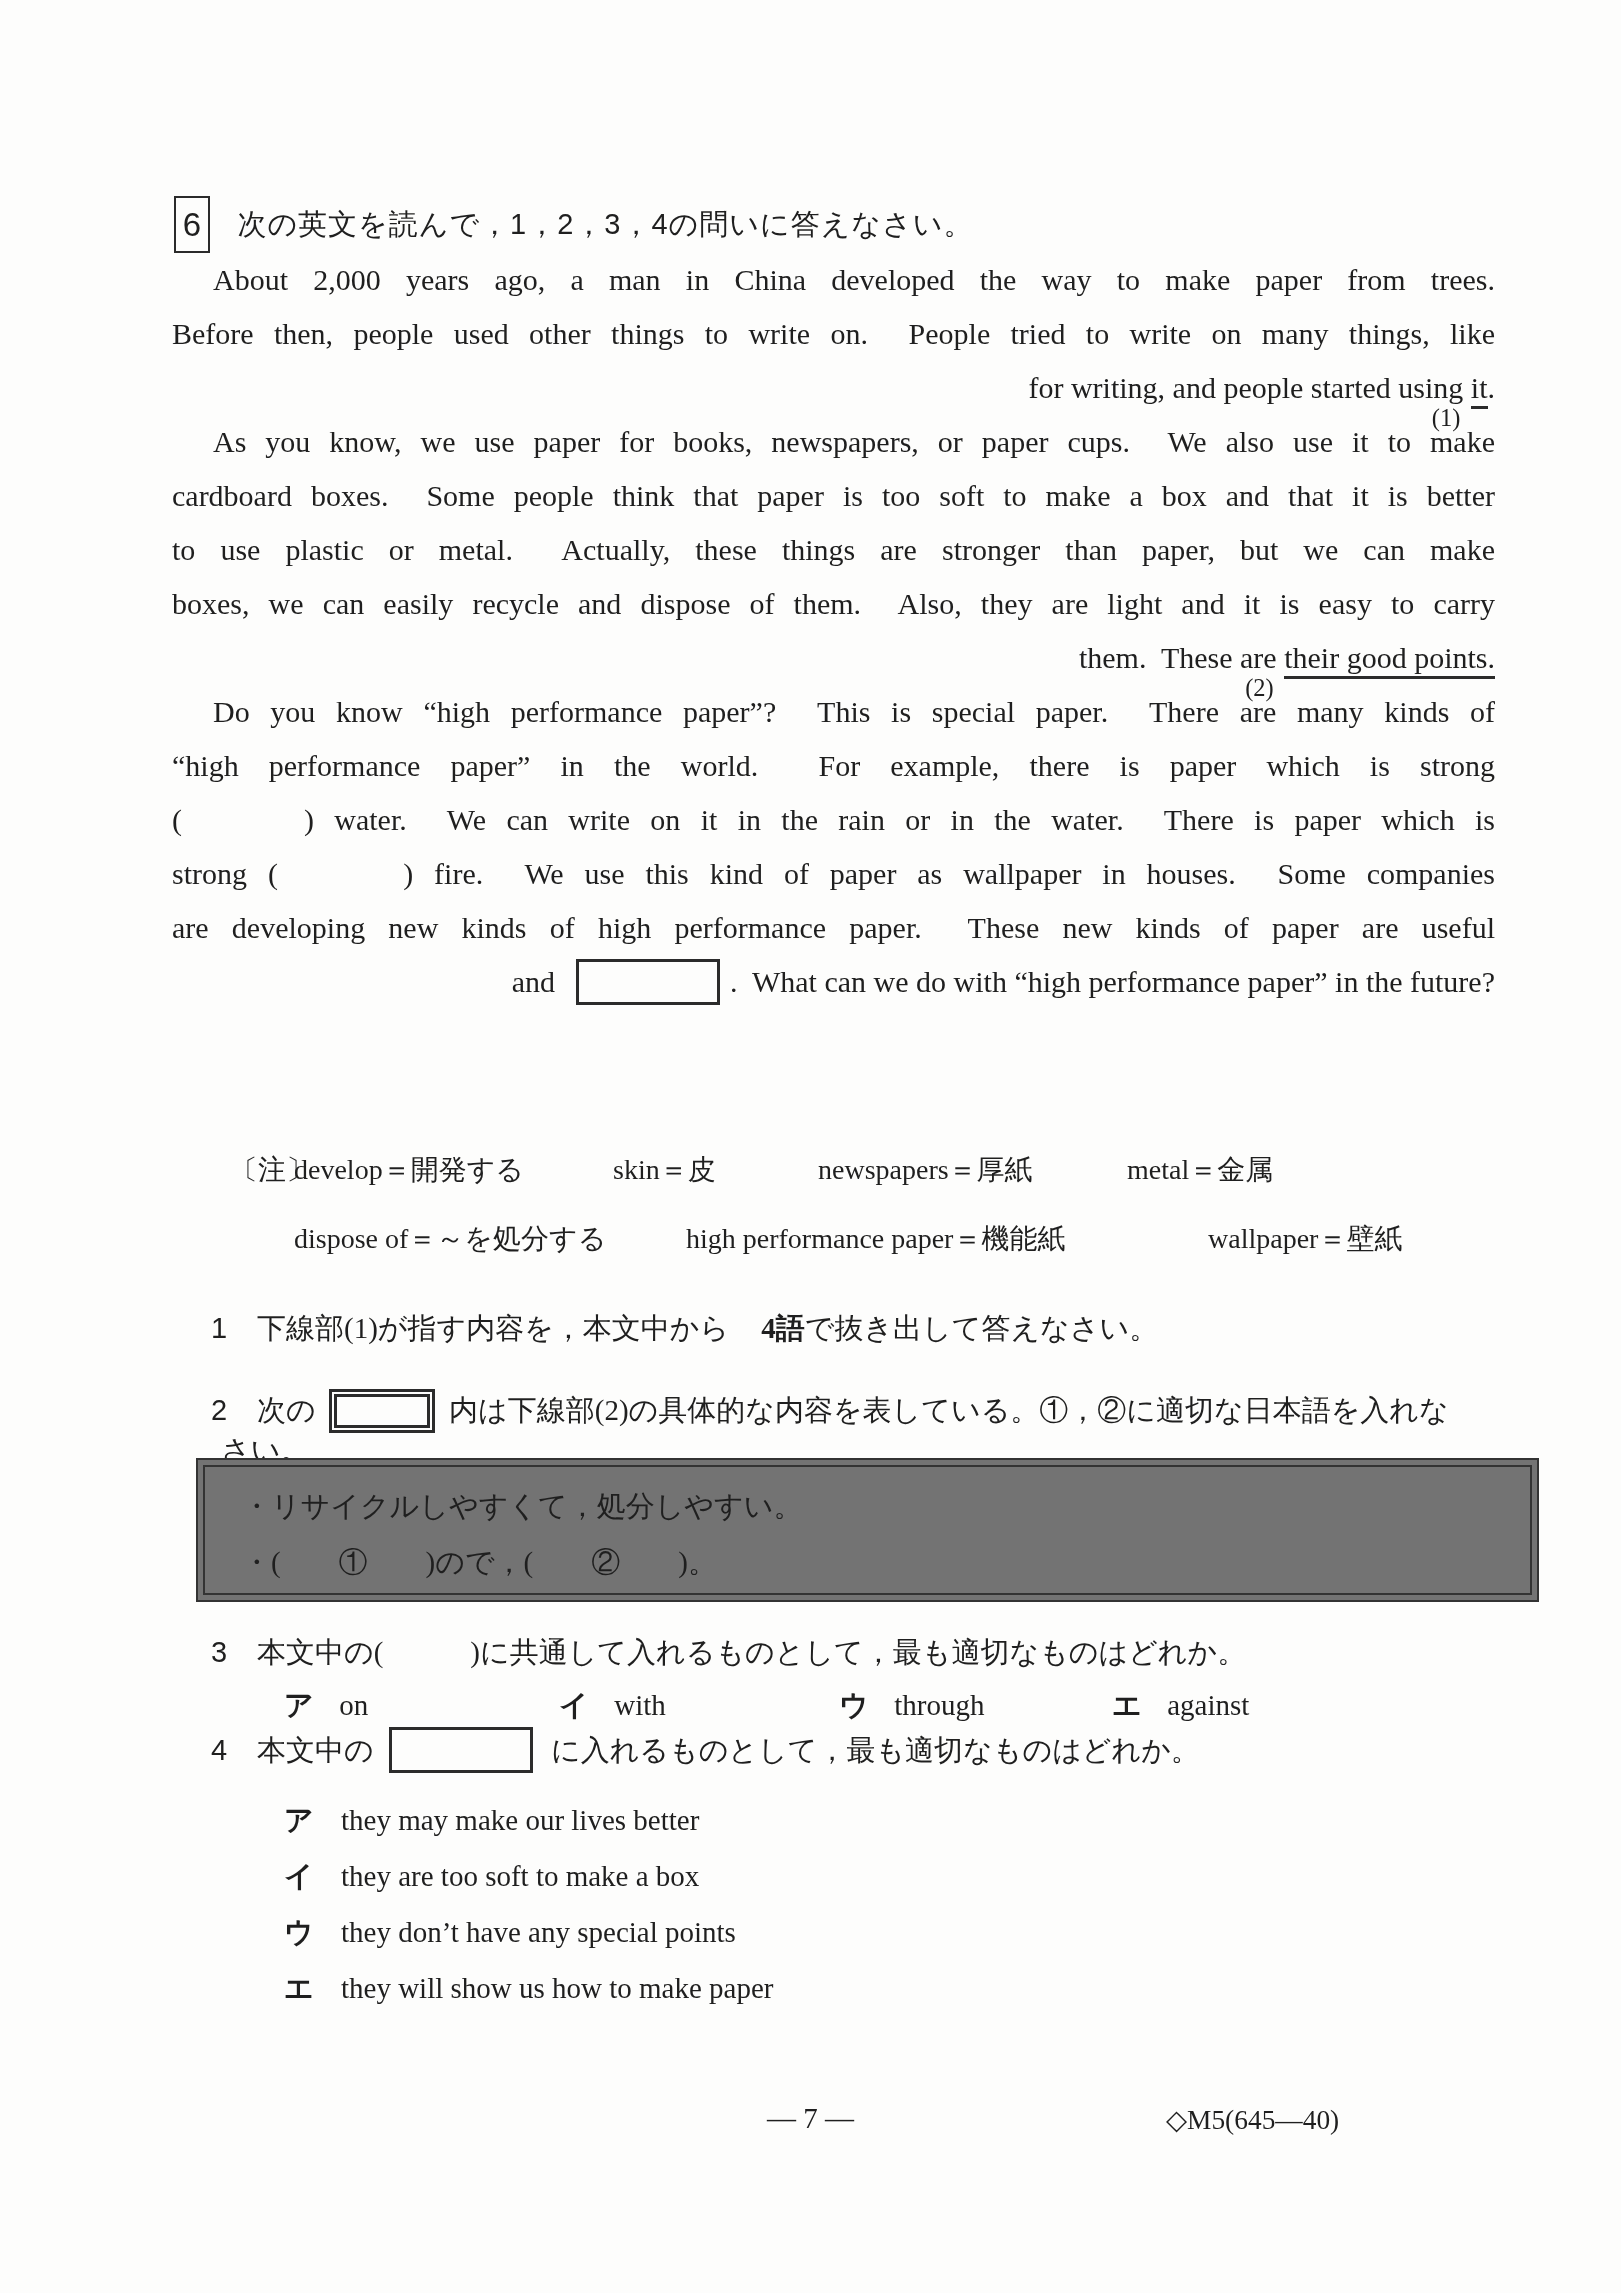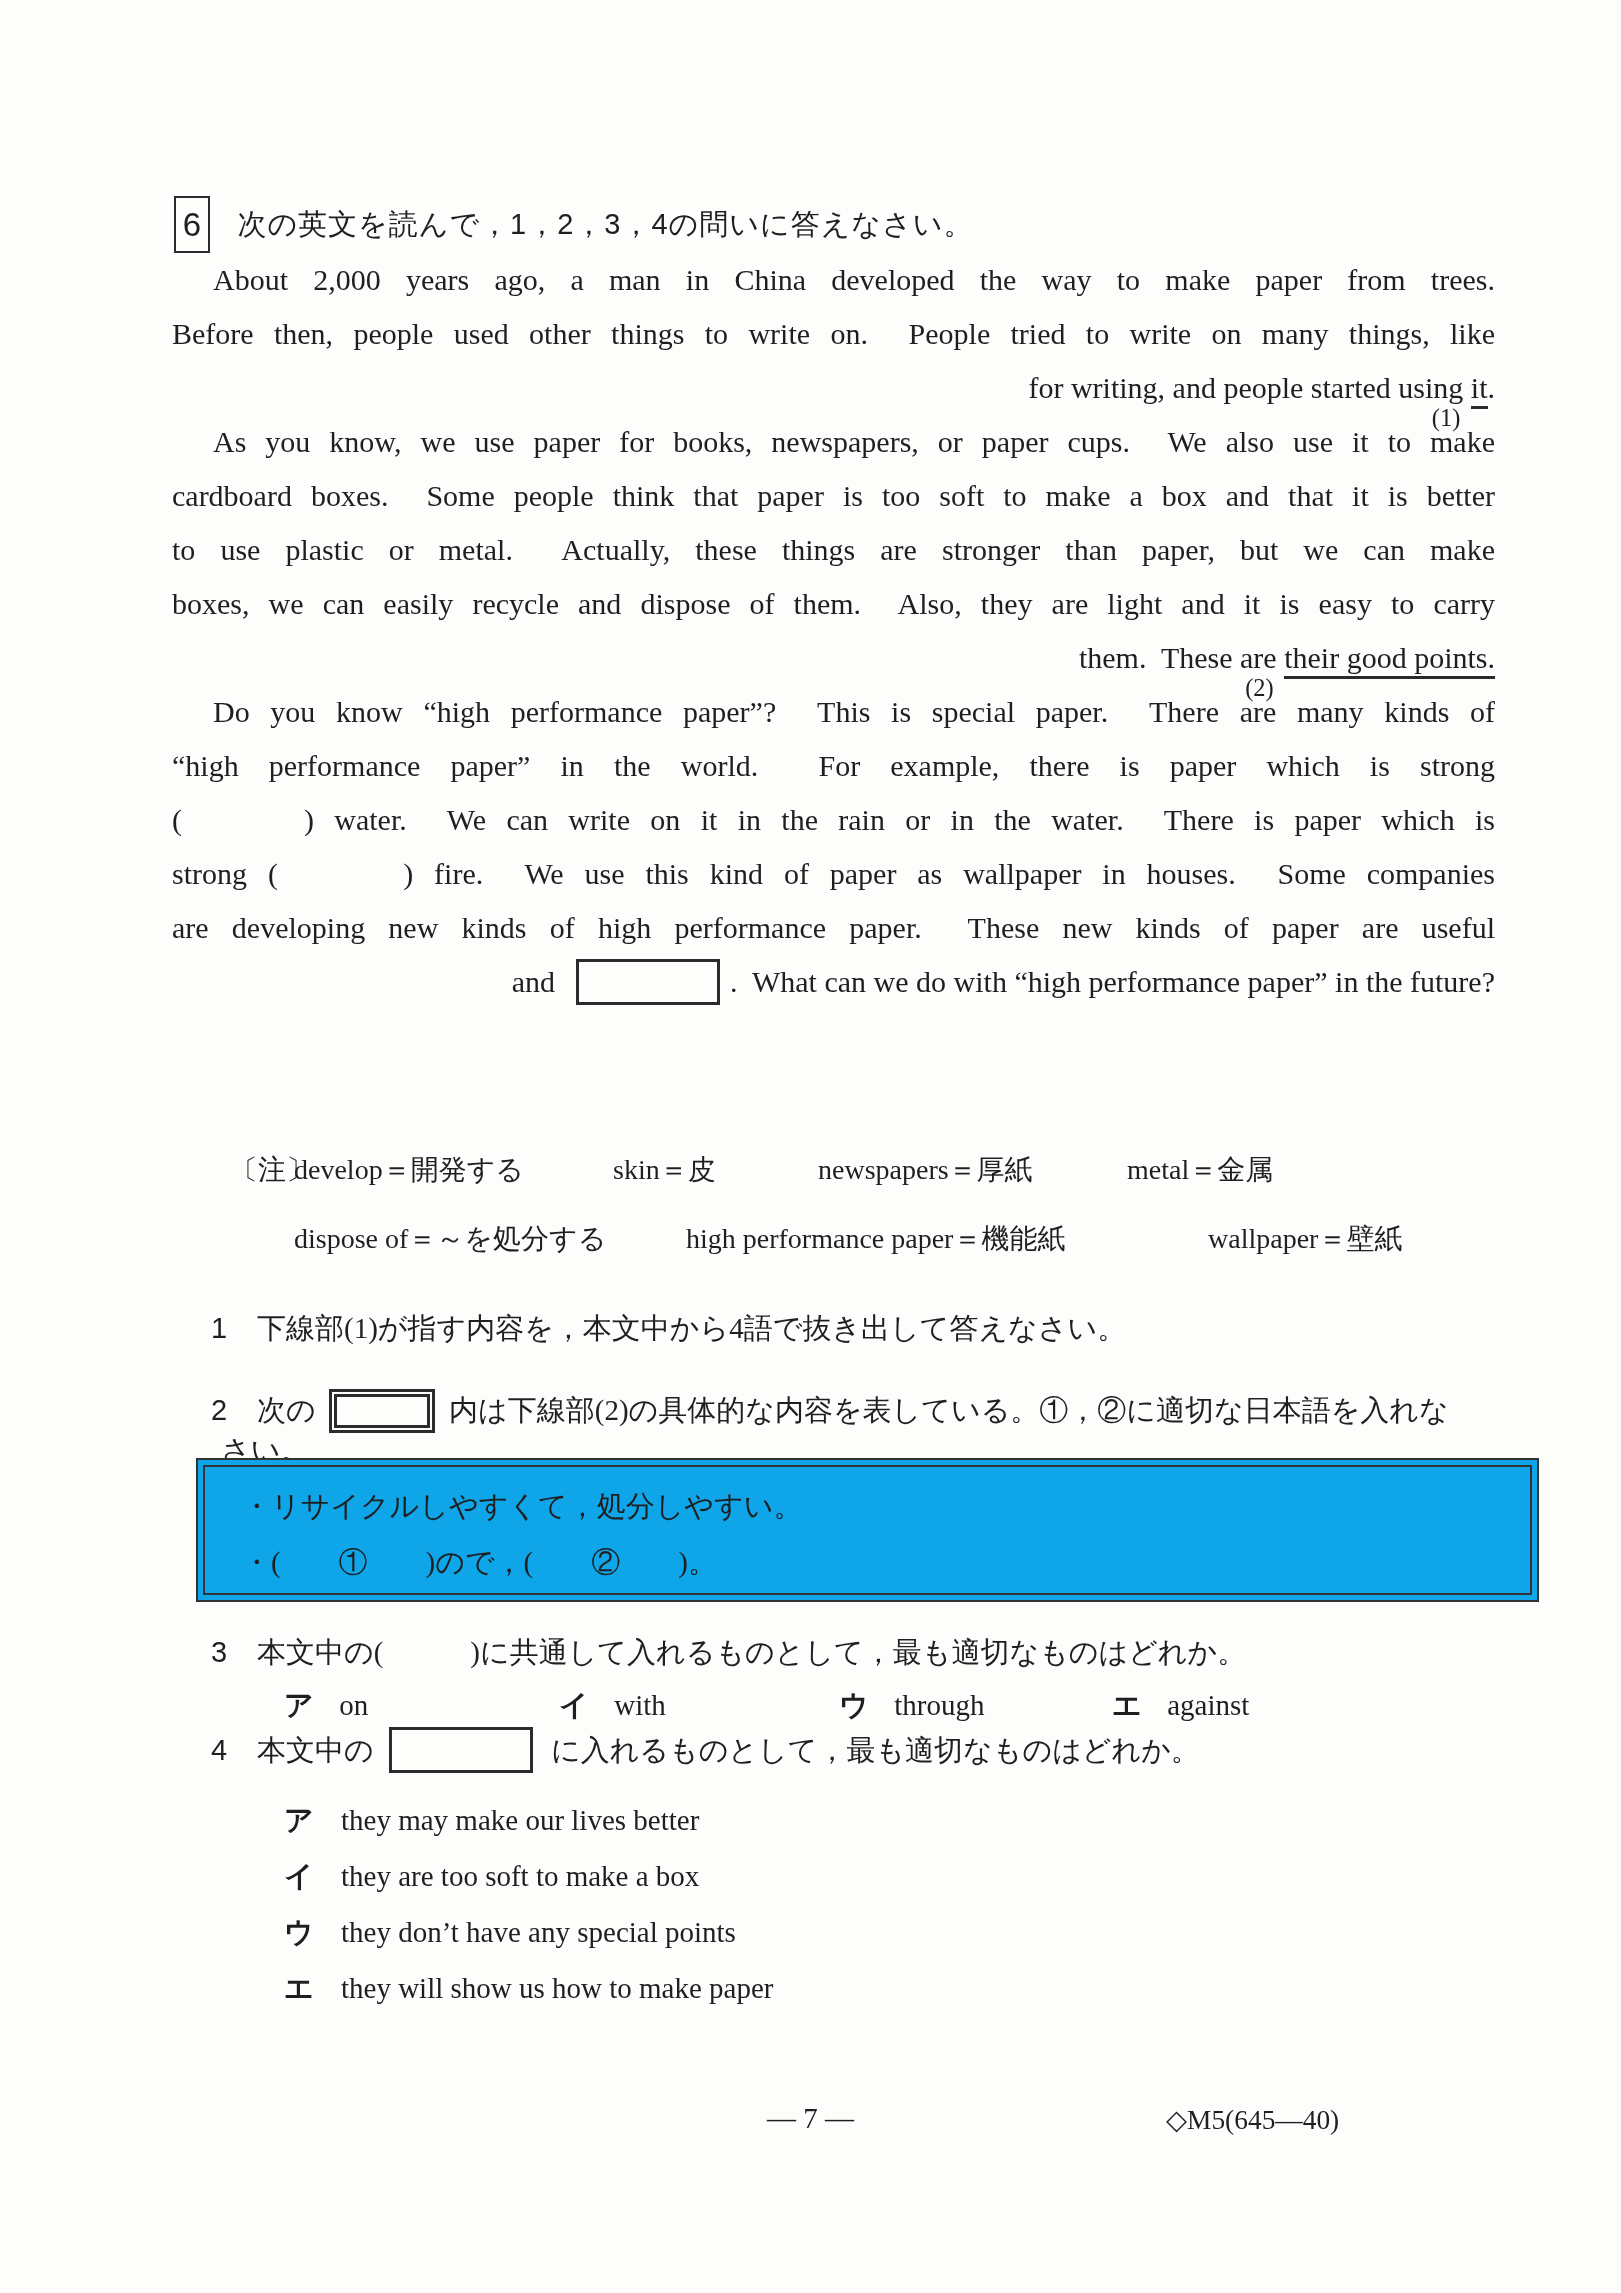--- a/index.html
+++ b/index.html
@@ -37,30 +37,30 @@
   .notes-row { position:relative; height:69px; }
   .notes-row span { position:absolute; line-height:69px; white-space:nowrap; }
   .n-label { left:0; }
   .n1 { left:64px; }  .n2 { left:383px; } .n3 { left:588px; } .n4 { left:897px; }
   .n5 { left:64px; }  .n6 { left:456px; } .n7 { left:978px; }
 
   
   .q { position:absolute; left:211px; width:1362px; height:54px; line-height:54px;
        font-size:29px; font-family:"Liberation Serif","DejaVu Serif",serif; white-space:nowrap; }
   .qn { display:inline-block; width:46px; font-family:"Liberation Sans","DejaVu Sans",sans-serif; }
-  .em4 { font-weight:normal; }
+  .em4 { font-weight:bold;margin-left:32px; }
   #q1 { top:1301px; }
   #q2 { top:1383px; }
   .q2cont { position:absolute; top:1423px; left:221px; height:54px; line-height:54px;
             font-size:29px; font-family:"Liberation Serif","DejaVu Serif",serif; }
   .small-box { display:inline-block; width:106px; height:44px; border:8.8px double #2b2b2b;
                vertical-align:-12.7px; margin:0 13.7px; background:#fdfdfc; }
 
   .content-box { position:absolute; top:1458px; left:196px; width:1343px; height:144px;
-                 border:2px solid #333; padding:4.9px; background:#0ea5e9; }
+                 border:2px solid #333; padding:4.9px; background:#737373; }
   .content-inner { width:100%; height:100%; border:2px solid #333; padding:10.8px 0 0 37px; }
   .bullet { height:56px; line-height:56px; font-size:29px;
             font-family:"Liberation Serif","DejaVu Serif",serif; white-space:nowrap; }
 
   #q3 { top:1625px; }
   .optrow { position:absolute; top:1678px; left:0; width:1293px; height:54px; }
   .opt { position:absolute; height:54px; line-height:54px; white-space:nowrap; }
   .opt1 { left:284px; } .opt2 { left:559px; } .opt3 { left:839px; } .opt4 { left:1112px; }
   .mk { font-family:"Liberation Sans","DejaVu Sans",sans-serif; font-weight:bold; font-size:29px; margin-right:25.5px; }
   .lbl { font-family:"Liberation Serif","DejaVu Serif",serif; font-size:29px; }

